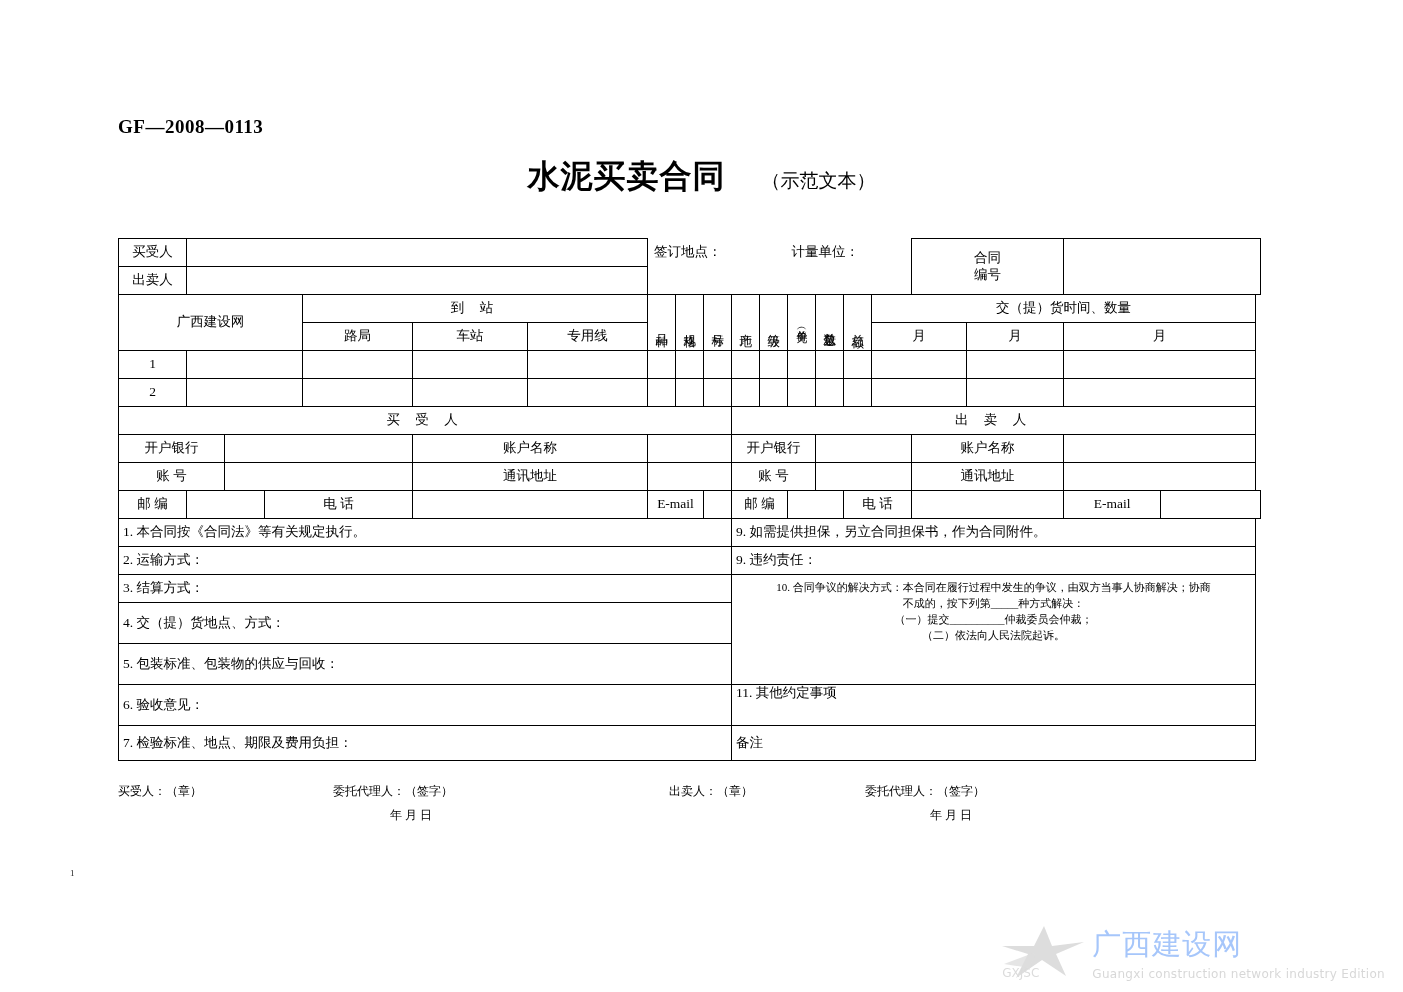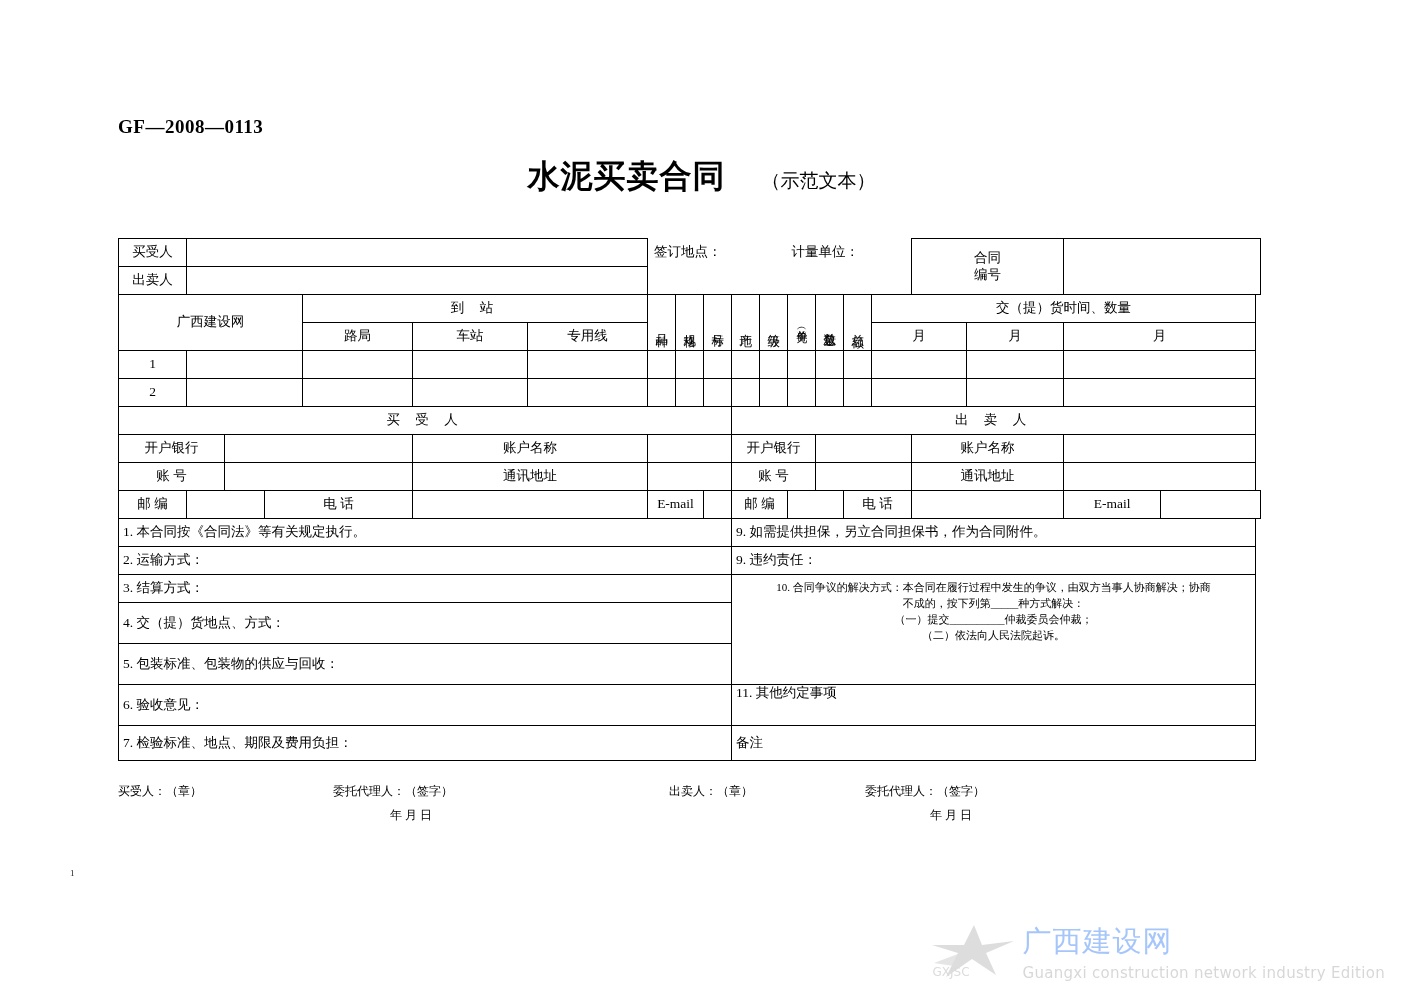--- a/index.html
+++ b/index.html
@@ -71,21 +71,21 @@
     display:flex;align-items:center;opacity:.45;
   }
   .wm-star{
     width:86px;height:58px;position:relative;margin-right:6px;
   }
   .wm-text{
     font-family:"DejaVu Sans","Liberation Sans",sans-serif;
     color:#8d8d8d;
   }
   .wm-cn{font-size:29px;font-weight:normal;letter-spacing:1px;color:#3b82f6;}
-  .wm-en{font-size:15px;color:#a8a8a8;letter-spacing:.3px;margin-top:2px;}
+  .wm-en{font-size:12px;color:#a8a8a8;letter-spacing:.3px;margin-top:2px;}
   .wm-tag{
     position:absolute;left:2px;bottom:2px;font-size:12px;color:#b0b0b0;
     font-family:"DejaVu Sans","Liberation Sans",sans-serif;
   }
 </style>
 </head>
 <body>
 
 <div class="doc-code">GF—2008—0113</div>
 

